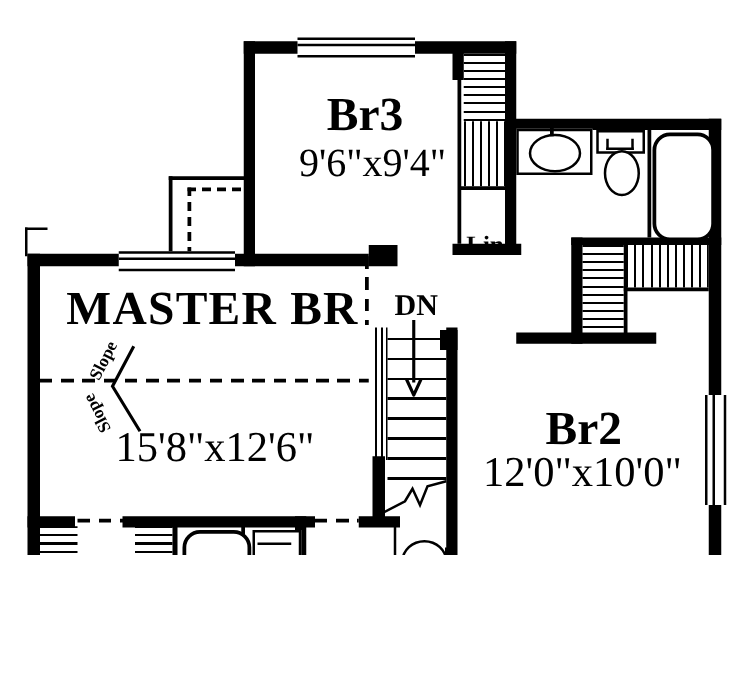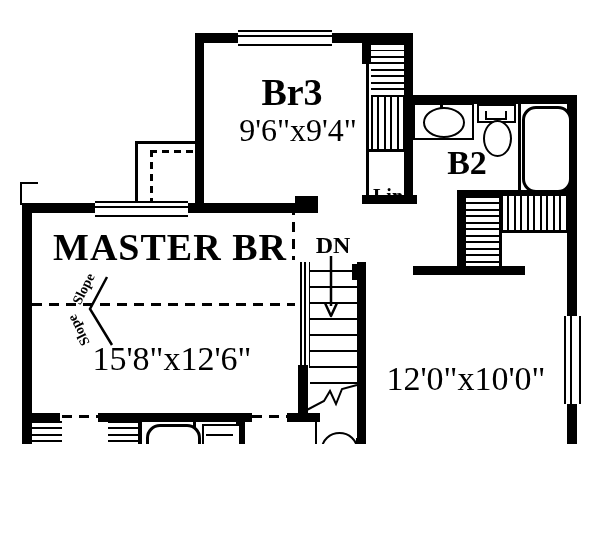--- a/index.html
+++ b/index.html
@@ -121,23 +121,23 @@
 
   <svg class="overlay" width="600" height="553" viewBox="0 0 600 553">
     <path d="M107,277 L90,309 L112,345" fill="none" stroke="#000" stroke-width="2.5"></path>
     <path d="M303,412 L324,401 L330,391 L336,404 L342,389 L357,385" fill="none" stroke="#000" stroke-width="2"></path>
     <path d="M331,256 L331,306" fill="none" stroke="#000" stroke-width="2.5"></path>
     <path d="M325,303 L331,316 L337,303" fill="none" stroke="#000" stroke-width="2.5" stroke-linejoin="round"></path>
   </svg>
 
   <div class="lbl b" style="left:292px;top:92px;font-size:38px">Br3</div>
   <div class="lbl" style="left:298px;top:130px;font-size:32px">9'6"x9'4"</div>
-  <div class="lbl b" style="left:467px;top:163px;font-size:34px">B2</div>
   <div class="lbl b" style="left:388px;top:196px;font-size:20px">Lin</div>
   <div class="lbl b" style="left:170px;top:247px;font-size:38px;letter-spacing:1px">MASTER BR</div>
   <div class="lbl" style="left:172px;top:359px;font-size:34px">15'8"x12'6"</div>
   <div class="lbl b" style="left:333px;top:245px;font-size:24px">DN</div>
+  <div class="lbl b" style="left:467px;top:343px;font-size:38px">Br2</div>
   <div class="lbl" style="left:466px;top:379px;font-size:34px">12'0"x10'0"</div>
   <div class="lbl b" style="left:282px;top:489px;font-size:38px">B1</div>
   <div class="lbl b" style="left:84px;top:289px;font-size:14px;transform:translate(-50%,-50%) rotate(-63deg)">Slope</div>
   <div class="lbl b" style="left:79px;top:330px;font-size:14px;transform:translate(-50%,-50%) rotate(-117deg)">Slope</div>
 
 </div>
 
 </body></html>

